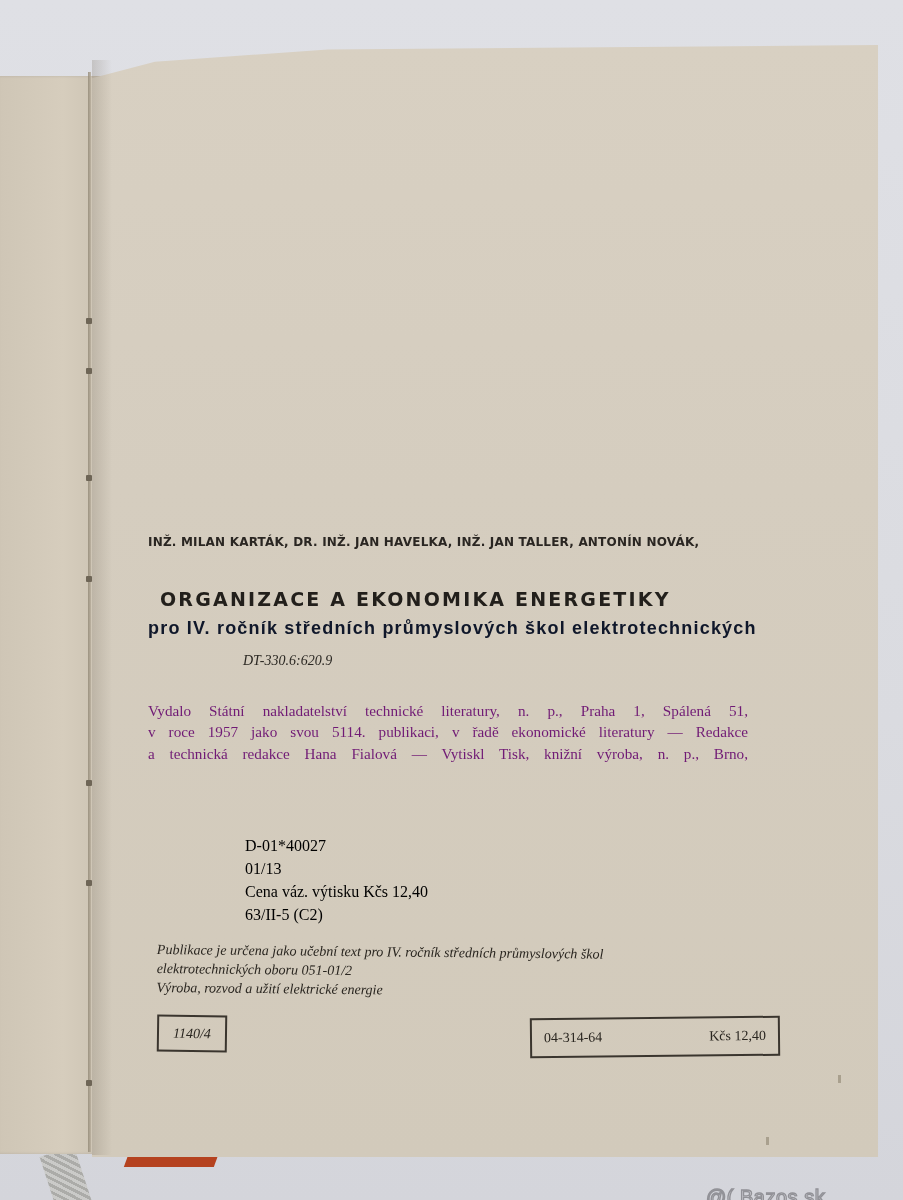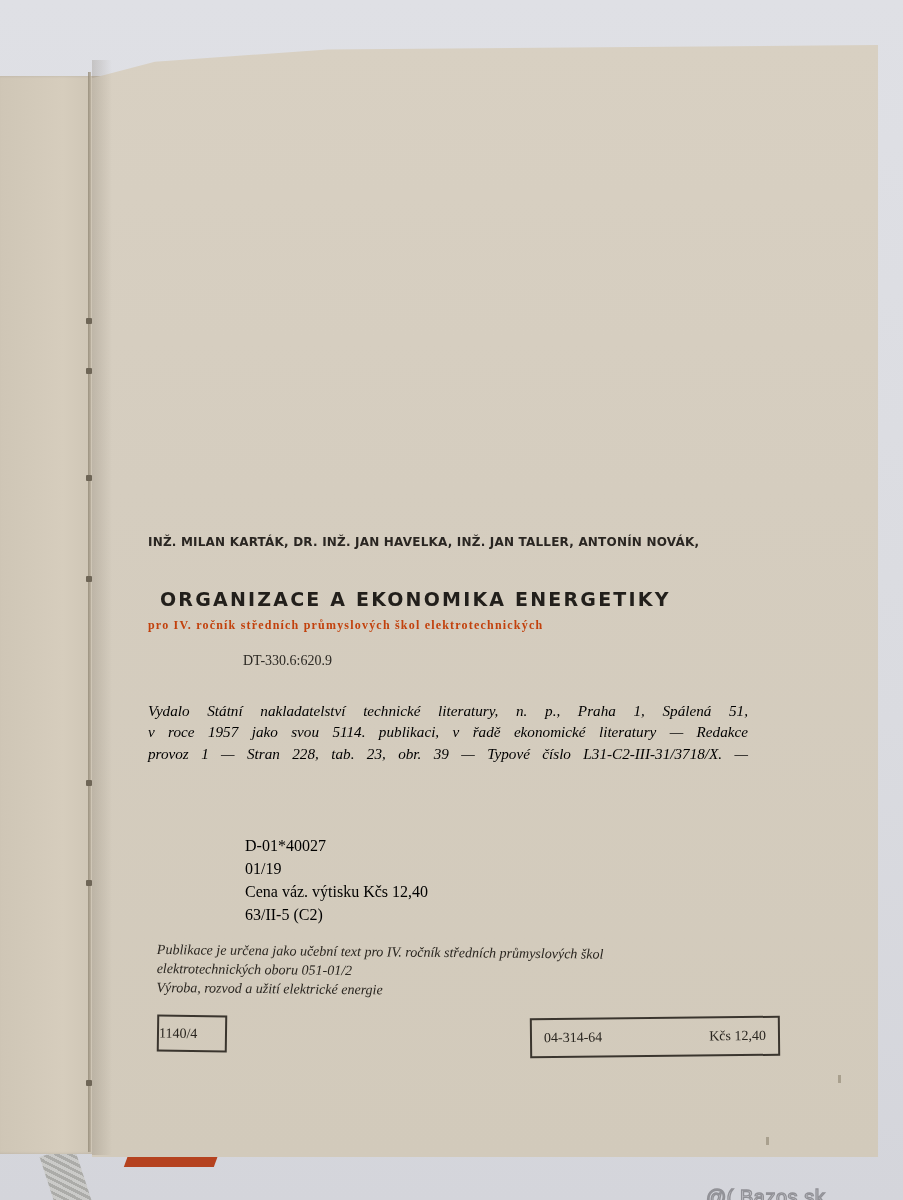--- a/index.html
+++ b/index.html
@@ -115,44 +115,44 @@
       font-weight: bold;
       font-size: 19px;
       letter-spacing: 2.2px;
       color: #221f1b;
       white-space: nowrap;
     }
     .subtitle {
       position: absolute;
       left: 148px;
       top: 590px;
-      font-family: Liberation Serif, serif;
+      font-family: Liberation Sans, sans-serif;
       font-weight: bold;
-      font-size: 12px;
+      font-size: 18px;
       letter-spacing: 1.2px;
-      color: #c2410c;
+      color: #0f172a;
       white-space: nowrap;
     }
     .classification {
       position: absolute;
       left: 243px;
       top: 625px;
       font-size: 14px;
       color: #2b2823;
+      font-style: italic;
     }
     .imprint {
       position: absolute;
       left: 148px;
       top: 672px;
       width: 600px;
       font-size: 15.2px;
       line-height: 21.4px;
       text-align: justify;
-      color: #000000;
-      font-style: italic;
+      color: #701a75;
     }
     .imprint-line {
       display: block;
       text-align-last: justify;
       white-space: nowrap;
     }
     .imprint-line.last {
       text-align-last: left;
     }
     .codes {
@@ -179,24 +179,25 @@
     .box-left {
       position: absolute;
       left: 157px;
       top: 987px;
       width: 70px;
       height: 37px;
       border: 2px solid #3a352e;
       box-sizing: border-box;
       display: flex;
       align-items: center;
-      justify-content: flex-start;
+      justify-content: center;
       font-size: 14px;
       color: #2a2620;
       transform: rotate(0.8deg);
+      font-style: italic;
     }
     .box-right {
       position: absolute;
       left: 530px;
       top: 989px;
       width: 250px;
       height: 40px;
       border: 2px solid #3a352e;
       box-sizing: border-box;
       display: flex;
@@ -254,26 +255,26 @@
     <div>INŽ. MILAN KARTÁK,  DR. INŽ. JAN HAVELKA,  INŽ. JAN TALLER,  ANTONÍN NOVÁK,</div>
   </div>
 
   <div class="book-title">ORGANIZACE A EKONOMIKA ENERGETIKY</div>
   <div class="subtitle">pro IV. ročník středních průmyslových škol elektrotechnických</div>
   <div class="classification">DT-330.6:620.9</div>
 
   <div class="imprint">
     <span class="imprint-line">Vydalo Státní nakladatelství technické literatury, n. p., Praha 1, Spálená 51,</span>
     <span class="imprint-line">v roce 1957 jako svou 5114. publikaci, v řadě ekonomické literatury — Redakce</span>
-    <span class="imprint-line">provoz 1 — Stran 228, tab. 23, obr. 39 — Typové číslo L31-C2-III-31/3718/X. —</span>
+    <span class="imprint-line">a technická redakce Hana Fialová — Vytiskl Tisk, knižní výroba, n. p., Brno,</span>
   </div>
 
   <div class="codes">
     <div>D-01*40027</div>
-    <div>01/19</div>
+    <div>01/13</div>
     <div>Cena váz. výtisku Kčs 12,40</div>
     <div>63/II-5 (C2)</div>
   </div>
 
   <div class="note">
     <div>Publikace je určena jako učební text pro IV. ročník středních průmyslových škol</div>
     <div>elektrotechnických oboru 051-01/2</div>
     <div>Výroba, rozvod a užití elektrické energie</div>
   </div>
 

